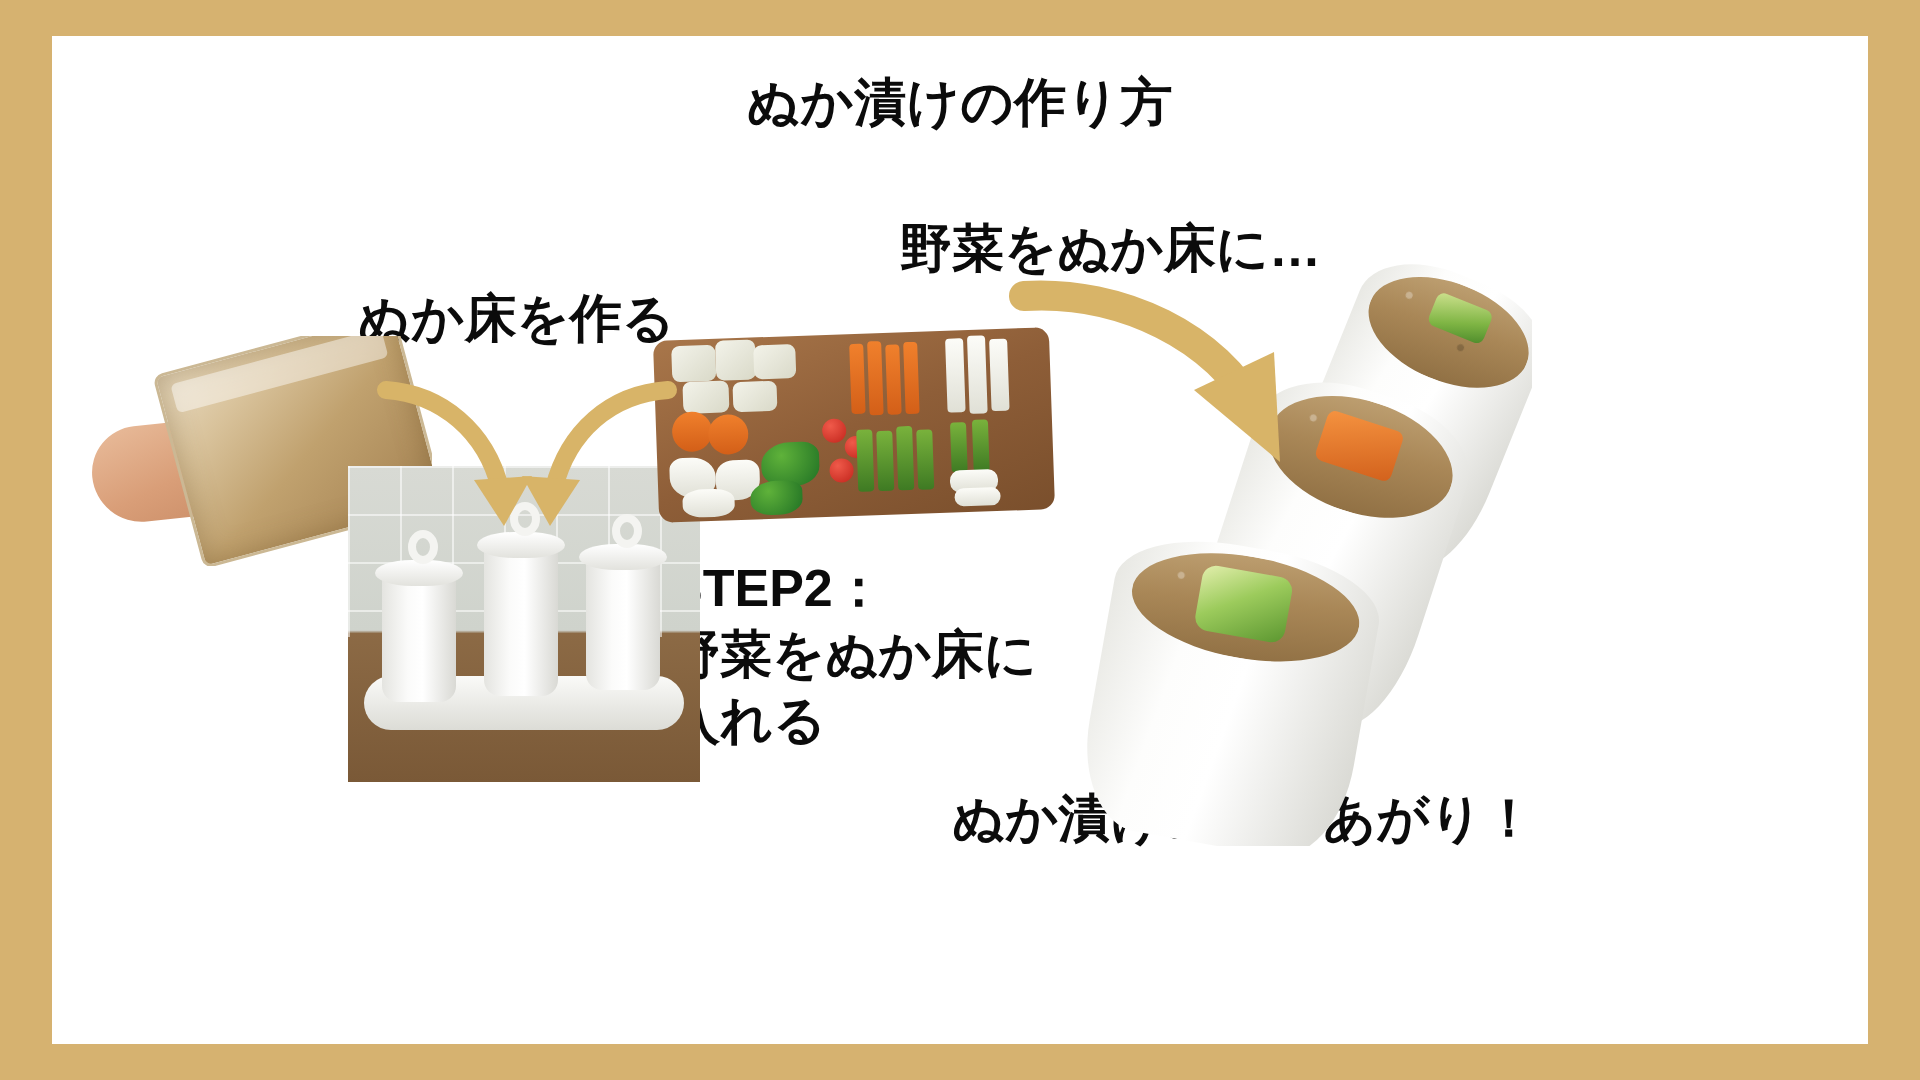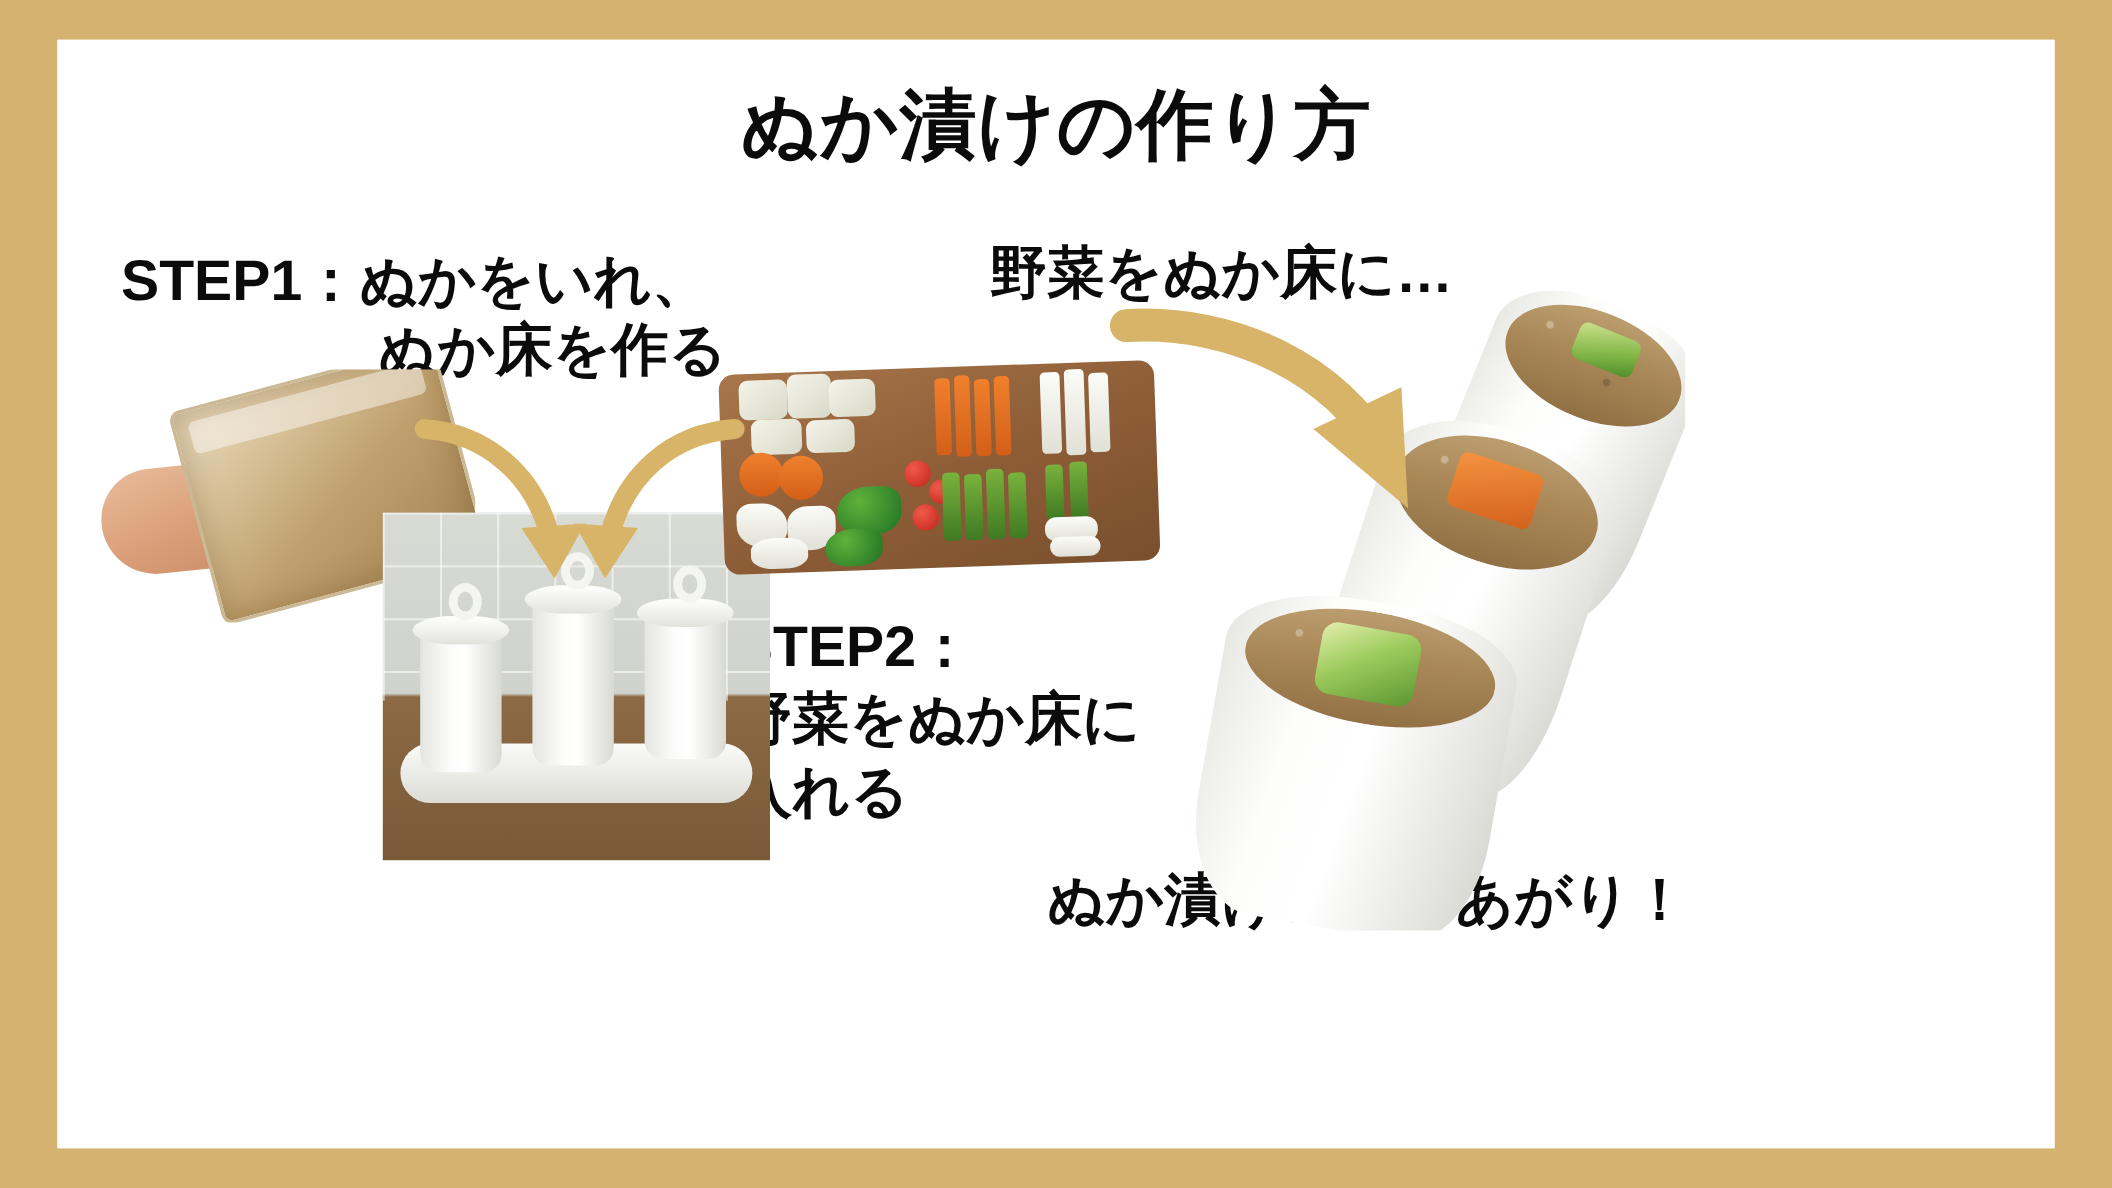--- a/index.html
+++ b/index.html
@@ -19,27 +19,27 @@
     width: 1816px; height: 1008px;
     background: #FFFFFF;
     overflow: hidden;
   }
 
   .txt { position: absolute; color: #0B0B0B; font-weight: 700; white-space: pre; line-height: 1.18; }
 
   #page-title {
     left: 0; top: 36px; width: 100%;
     text-align: center;
-    font-size: 70px;
+    font-size: 52px;
     letter-spacing: 0.01em;
     font-weight: 700;
   }
 
   #step1-label { left: 58px; top: 190px; font-size: 52px; text-align: left; }
-  #step1-line2 { left: 292px; top: 252px; font-size: 52px; }
+  #step1-line2 { left: 306px; top: 252px; font-size: 52px; }
 
   #soak-note { left: 848px; top: 182px; font-size: 52px; }
 
   #step2-label { left: 616px; top: 522px; font-size: 52px; }
   #step2-line2 { left: 616px; top: 588px; font-size: 52px; }
   #step2-line3 { left: 616px; top: 654px; font-size: 52px; }
 
   #done-note { left: 900px; top: 752px; font-size: 52px; }
 
   
@@ -144,21 +144,20 @@
   #arrow-big   { left: 960px; top: 250px; }
 </style>
 </head>
 <body>
 
 <div id="frame">
   <div id="canvas">
 
     <div class="txt" id="page-title">ぬか漬けの作り方</div>
 
-    <div class="txt" id="step1-label">STEP1：ぬかをいれ、</div>
     <div class="txt" id="step1-line2">ぬか床を作る</div>
 
     <div class="txt" id="soak-note">野菜をぬか床に…</div>
 
     <div class="txt" id="step2-label">STEP2：</div>
     <div class="txt" id="step2-line2">野菜をぬか床に</div>
     <div class="txt" id="step2-line3">入れる</div>
 
     <div class="txt" id="done-note">ぬか漬けのできあがり！</div>
 

